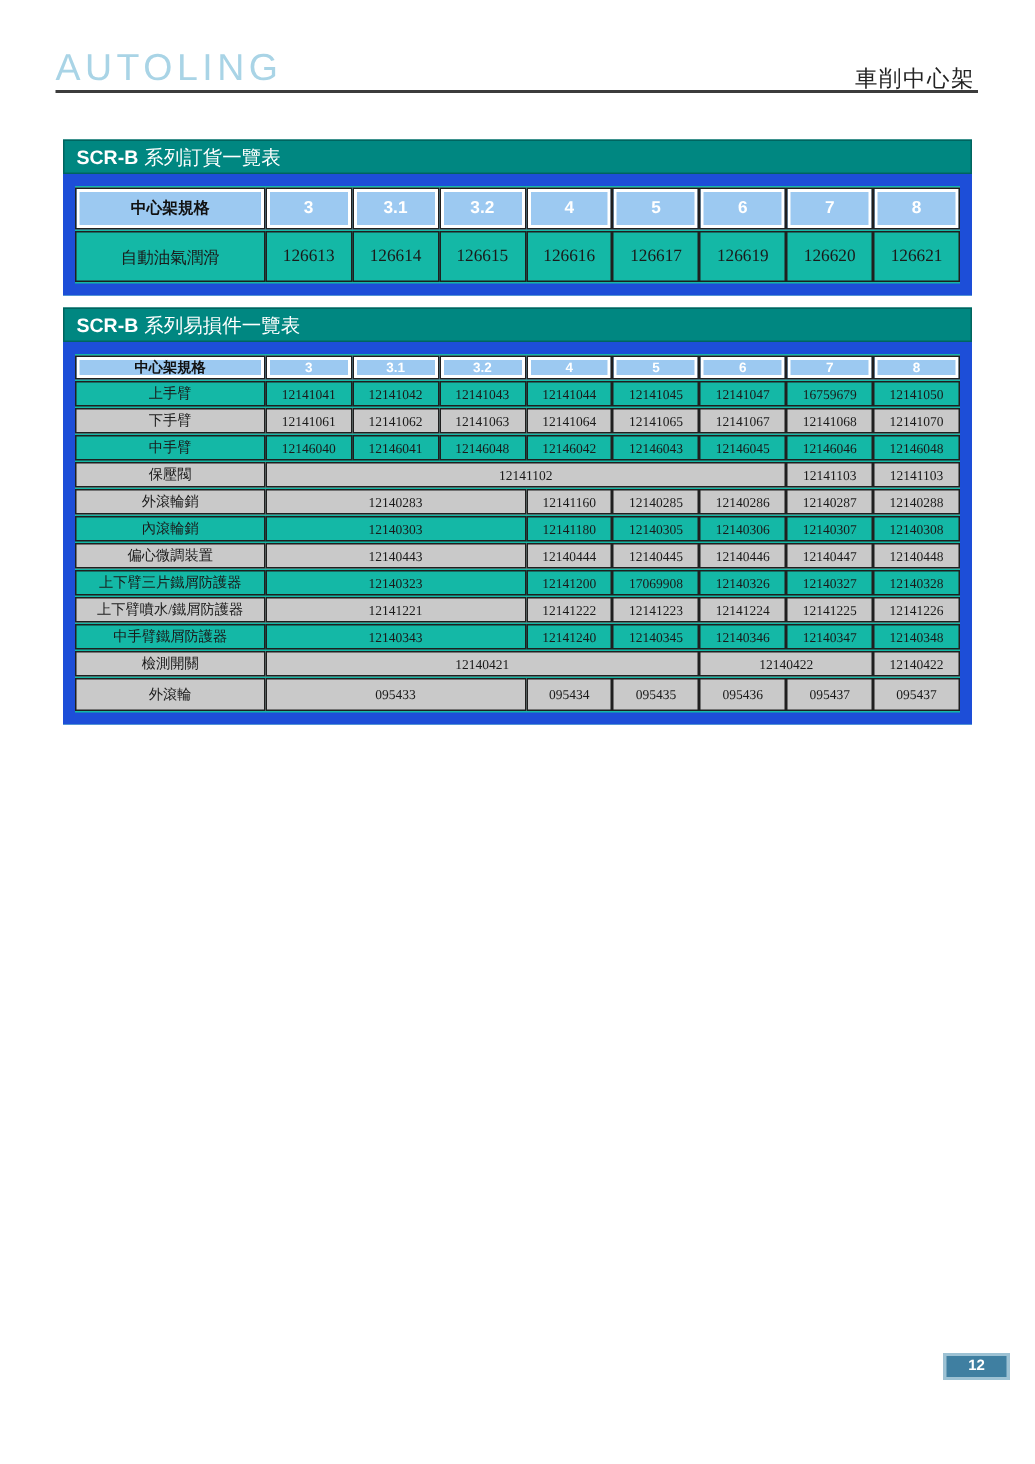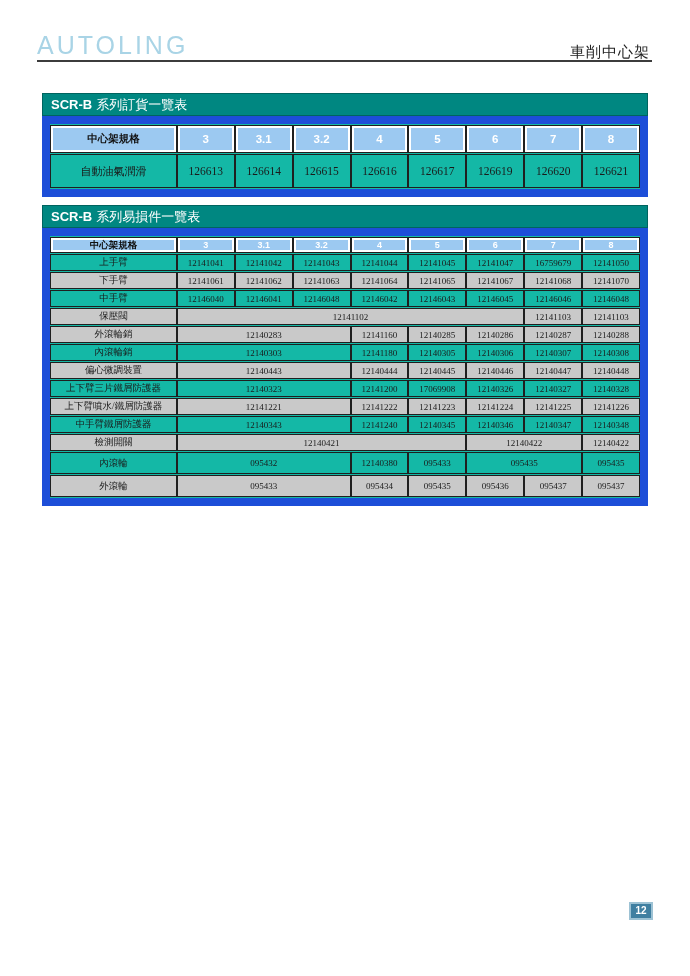--- a/index.html
+++ b/index.html
@@ -42,21 +42,21 @@
   
   #parts-table .spec-th{height:14px;font-size:9.5px;}
   #parts-table .size-th{height:14px;font-size:9px;}
   #parts-table td{height:15px;font-size:9px;}
   #parts-table td.row-label{font-size:9.5px;}
   #parts-table tr.gray td{background:#c9c9c9;}
   #parts-table tr.tall td{height:20px;}
 
   
   .page-badge{position:absolute;left:629px;top:902px;min-width:14px;height:14px;
-        padding:0 3px;background:#3f7fa1;border:2px solid #9dc2d4;color:#fff;
+        padding:0 13px;background:#3f7fa1;border:2px solid #9dc2d4;color:#fff;
         font-family:"Liberation Sans",sans-serif;font-size:10px;font-weight:bold;
         line-height:14px;text-align:center;}
 </style>
 </head>
 <body>
 
 <div class="page">
 
   <div class="logo">AUTOLING</div>
   <div class="header-right">車削中心架</div>
@@ -229,28 +229,20 @@
             <td>12140346</td>
             <td>12140347</td>
             <td>12140348</td>
           </tr>
           <tr class="gray">
             <td class="row-label">檢測開關</td>
             <td colspan="5">12140421</td>
             <td colspan="2">12140422</td>
             <td>12140422</td>
           </tr>
-          <tr class="tall">
-            <td class="row-label">內滾輪</td>
-            <td colspan="3">095432</td>
-            <td>12140380</td>
-            <td>095433</td>
-            <td colspan="2">095435</td>
-            <td>095435</td>
-          </tr>
           <tr class="gray tall">
             <td class="row-label">外滾輪</td>
             <td colspan="3">095433</td>
             <td>095434</td>
             <td>095435</td>
             <td>095436</td>
             <td>095437</td>
             <td>095437</td>
           </tr>
         </tbody>

